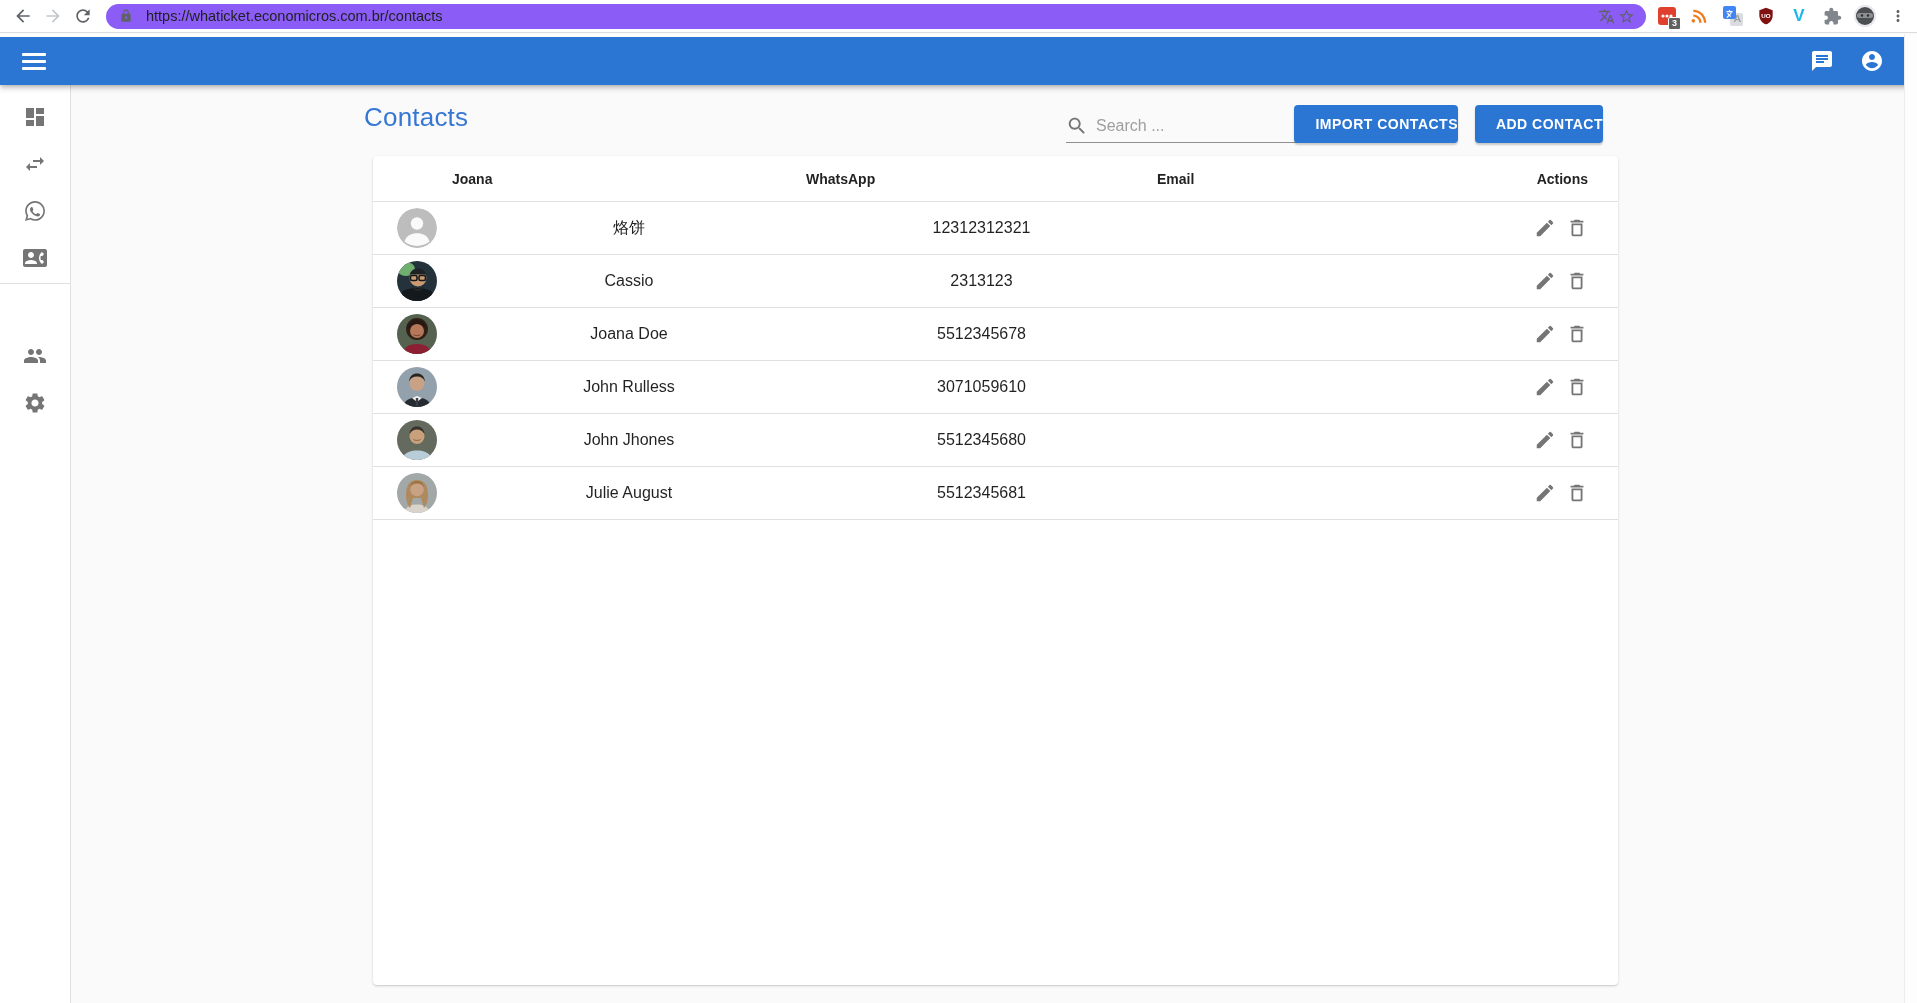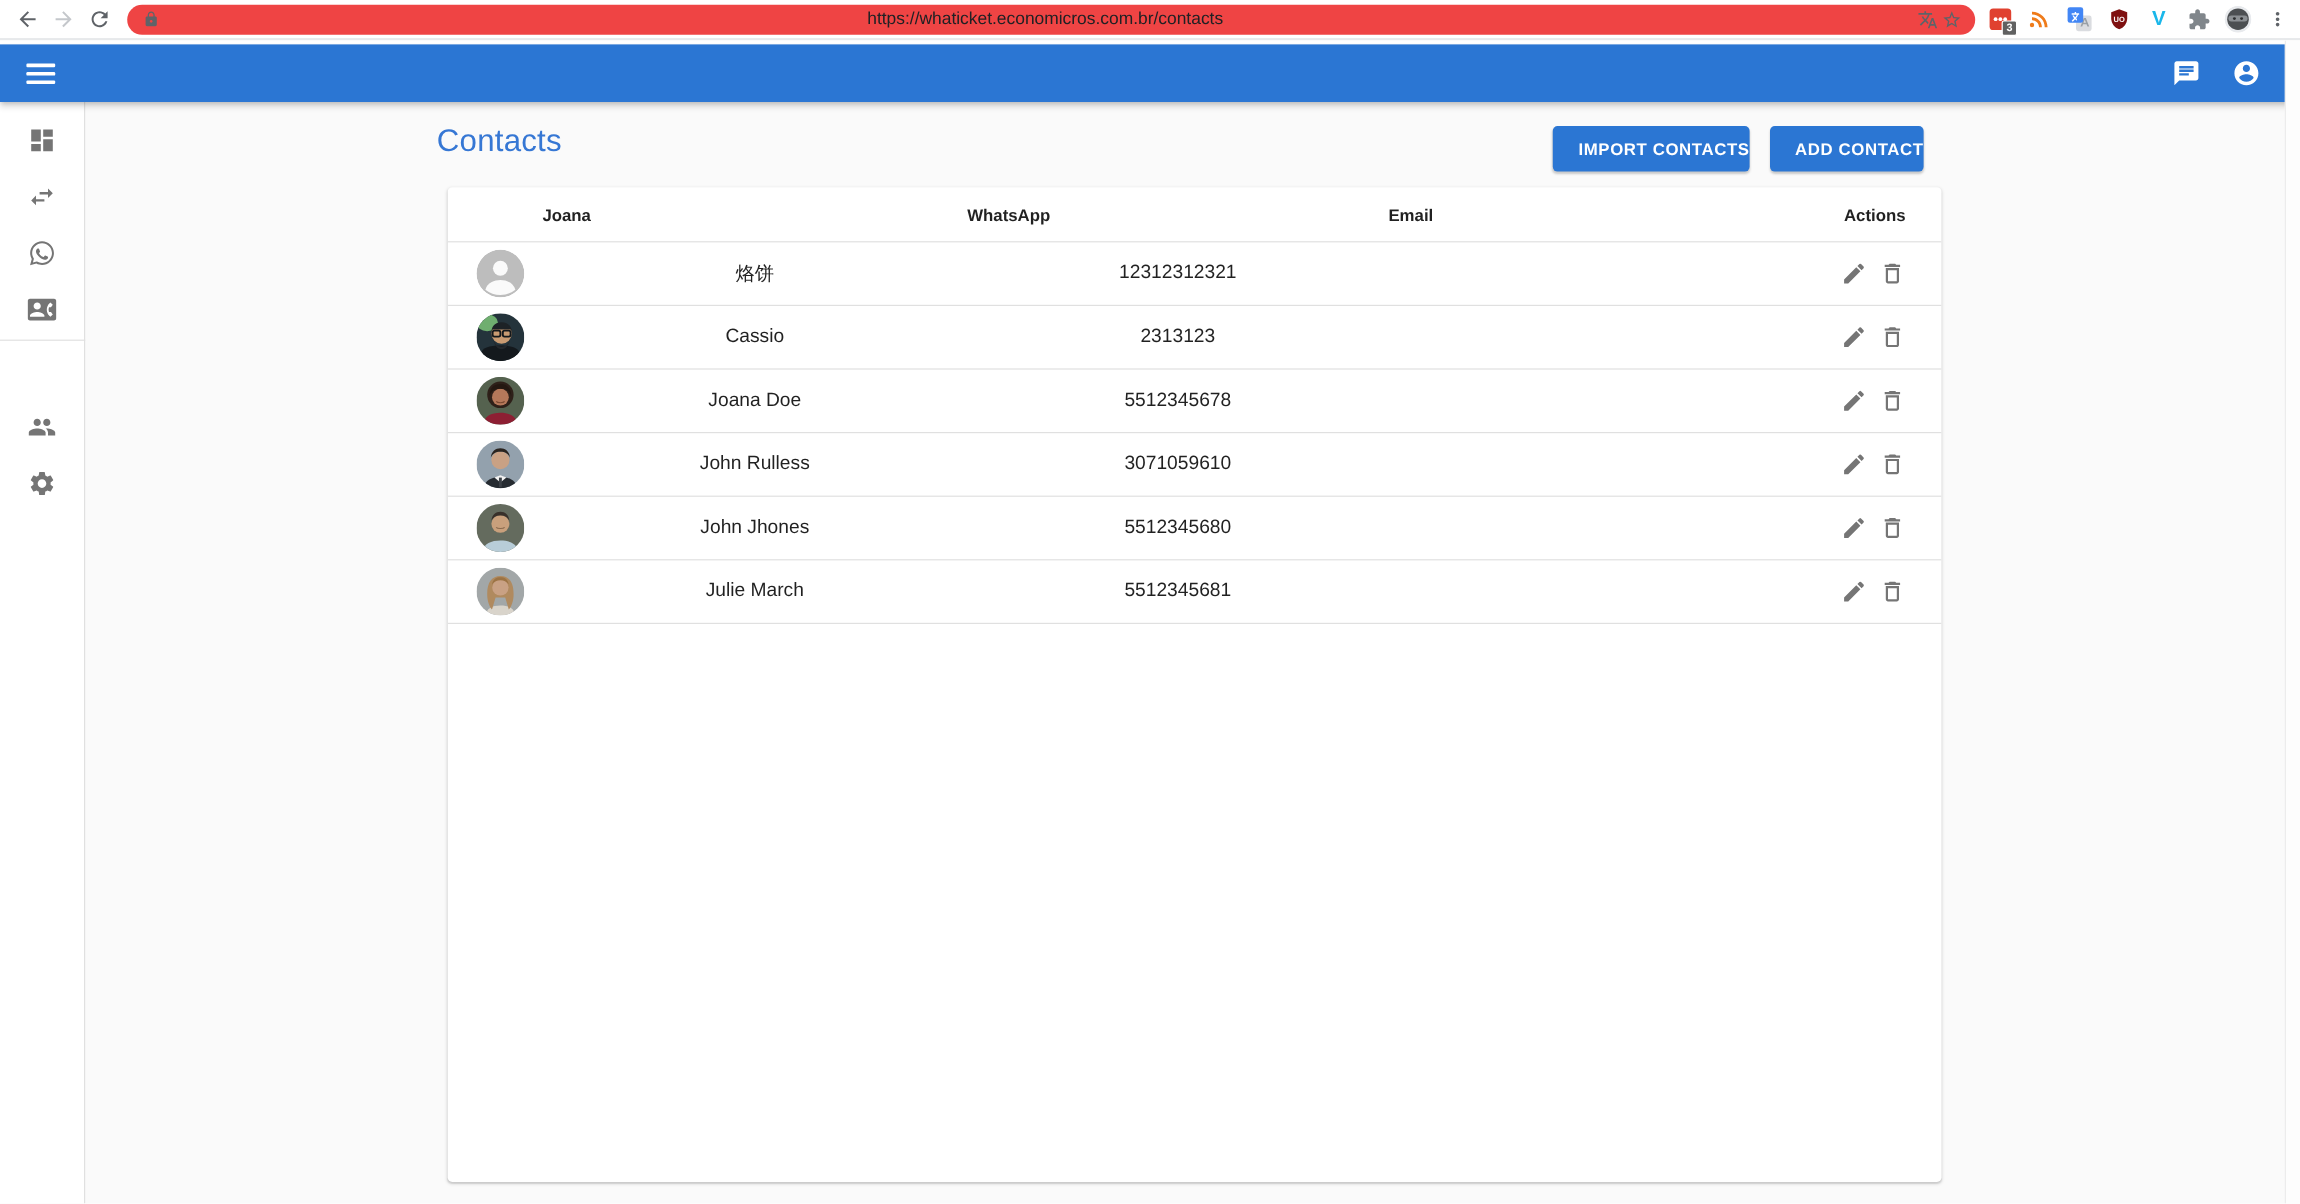--- a/index.html
+++ b/index.html
@@ -4,22 +4,22 @@
 <style>
   * { margin:0; padding:0; box-sizing:border-box; }
   html,body { width:1917px; height:1003px; }
   body { font-family:"Liberation Sans", sans-serif; background:#fafafa; position:relative; overflow:hidden; }
 
   
   .toolbar { position:absolute; top:0; left:0; width:1917px; height:33px; background:#fff;
              border-bottom:1px solid #dadce0; display:flex; align-items:center; z-index:50; }
   .nav-btn { width:30px; height:30px; display:flex; align-items:center; justify-content:center; flex:none; }
   .nav-btn svg { width:20px; height:20px; }
-  .omnibox { flex:1; height:25px; margin-left:8px; margin-right:10px; background:#ef4444;
-             border-radius:13px; display:flex; align-items:center; padding:0 10px; min-width:0;text-align:center; }
+  .omnibox { flex:1; height:25px; margin-left:8px; margin-right:10px; background:#8b5cf6;
+             border-radius:13px; display:flex; align-items:center; padding:0 10px; min-width:0; }
   .omni-url { font-size:14.5px; color:#202124; margin-left:10px; flex:1; white-space:nowrap;
               overflow:hidden; }
   .omni-icon { width:20px; height:20px; display:flex; align-items:center; justify-content:center; flex:none; }
   .ext-area { display:flex; align-items:center; gap:11px; padding-right:8px; flex:none; }
   .ext-icon { width:22px; height:22px; display:flex; align-items:center; justify-content:center; position:relative; }
   .badge { position:absolute; right:-3px; bottom:-3px; background:#616161; color:#fff; font-size:9px;
            line-height:11px; padding:0 3px; border-radius:2px; border:1px solid #fff; font-weight:bold; }
   .vee { color:#1ab7ea; font-weight:bold; font-size:17px; }
   .profile-chip { width:22px; height:22px; border-radius:50%; background:#e8eaed; overflow:hidden;
                   display:flex; align-items:center; justify-content:center; }
@@ -222,20 +222,26 @@
   <div class="side-item">
     <svg viewBox="0 0 24 24">
         <path d="M19.14 12.94c.04-.3.06-.61.06-.94 0-.32-.02-.64-.07-.94l2.03-1.58c.18-.14.23-.41.12-.61l-1.92-3.32c-.12-.22-.37-.29-.59-.22l-2.39.96c-.5-.38-1.03-.7-1.62-.94l-.36-2.54c-.04-.24-.24-.41-.48-.41h-3.84c-.24 0-.43.17-.47.41l-.36 2.54c-.59.24-1.13.57-1.62.94l-2.39-.96c-.22-.08-.47 0-.59.22L2.74 8.87c-.12.21-.08.47.12.61l2.03 1.58c-.05.3-.09.63-.09.94s.02.64.07.94l-2.03 1.58c-.18.14-.23.41-.12.61l1.92 3.32c.12.22.37.29.59.22l2.39-.96c.5.38 1.03.7 1.62.94l.36 2.54c.05.24.24.41.48.41h3.84c.24 0 .44-.17.47-.41l.36-2.54c.59-.24 1.13-.56 1.62-.94l2.39.96c.22.08.47 0 .59-.22l1.92-3.32c.12-.22.07-.47-.12-.61l-2.01-1.58zM12 15.6c-1.98 0-3.6-1.62-3.6-3.6s1.62-3.6 3.6-3.6 3.6 1.62 3.6 3.6-1.62 3.6-3.6 3.6z"></path>
       </svg>
   </div>
 </div>
 
 <div class="main">
   <div class="page-title">Contacts</div>
 
+  <div class="search-wrap">
+    <svg viewBox="0 0 24 24">
+        <path d="M15.5 14h-.79l-.28-.27C15.41 12.59 16 11.11 16 9.5 16 5.91 13.09 3 9.5 3S3 5.91 3 9.5 5.91 16 9.5 16c1.61 0 3.09-.59 4.23-1.57l.27.28v.79l5 4.99L20.49 19l-4.99-5zm-6 0C7.01 14 5 11.99 5 9.5S7.01 5 9.5 5 14 7.01 14 9.5 11.99 14 9.5 14z"></path>
+      </svg>
+    <input class="search-input" type="text" placeholder="Search ..." style="">
+  </div>
 
   <button class="btn btn-import">IMPORT CONTACTS</button>
   <button class="btn btn-add">ADD CONTACT</button>
 
   <div class="card">
     <div class="trow thead-row">
       <div></div>
       <div class="th">Joana</div>
       <div class="th">WhatsApp</div>
       <div class="th">Email</div>
@@ -385,21 +391,21 @@
       <span class="avatar show">
         <svg viewBox="0 0 40 40">
                 <rect width="40" height="40" fill="#a2a7a8"></rect>
                 <path d="M8 40c0-6 5-8.5 12-8.5s12 2.5 12 8.5z" fill="#d9d4cb"></path>
                 <path d="M9 22c0-10 4-15 11-15s11 5 11 15c0 6-2 11-4 13l-3-10h-8l-3 10c-2-2-4-7-4-13z" fill="#b08a5f"></path>
                 <circle cx="20" cy="16.5" r="6.8" fill="#c9a184"></circle>
                 <path d="M13 14c1-4.5 3.5-6 7-6s6 1.5 7 6c-2-2.5-4-3.5-7-3.5s-5 1-7 3.5z" fill="#9c7344"></path>
               </svg>
       </span>
     </div>
-    <div class="td">Julie March</div>
+    <div class="td">Julie August</div>
     <div class="td">5512345681</div>
     <div class="td"></div>
     <div class="cell-actions">
       <svg viewBox="0 0 24 24">
               <path d="M3 17.25V21h3.75L17.81 9.94l-3.75-3.75L3 17.25zM20.71 7.04c.39-.39.39-1.02 0-1.41l-2.34-2.34a.9959.9959 0 0 0-1.41 0l-1.83 1.83 3.75 3.75 1.83-1.83z"></path>
             </svg>
       <svg viewBox="0 0 24 24">
               <path d="M6 19c0 1.1.9 2 2 2h8c1.1 0 2-.9 2-2V7H6v12zM8 9h8v10H8V9zm7.5-5l-1-1h-5l-1 1H5v2h14V4h-3.5z"></path>
             </svg>
     </div>

